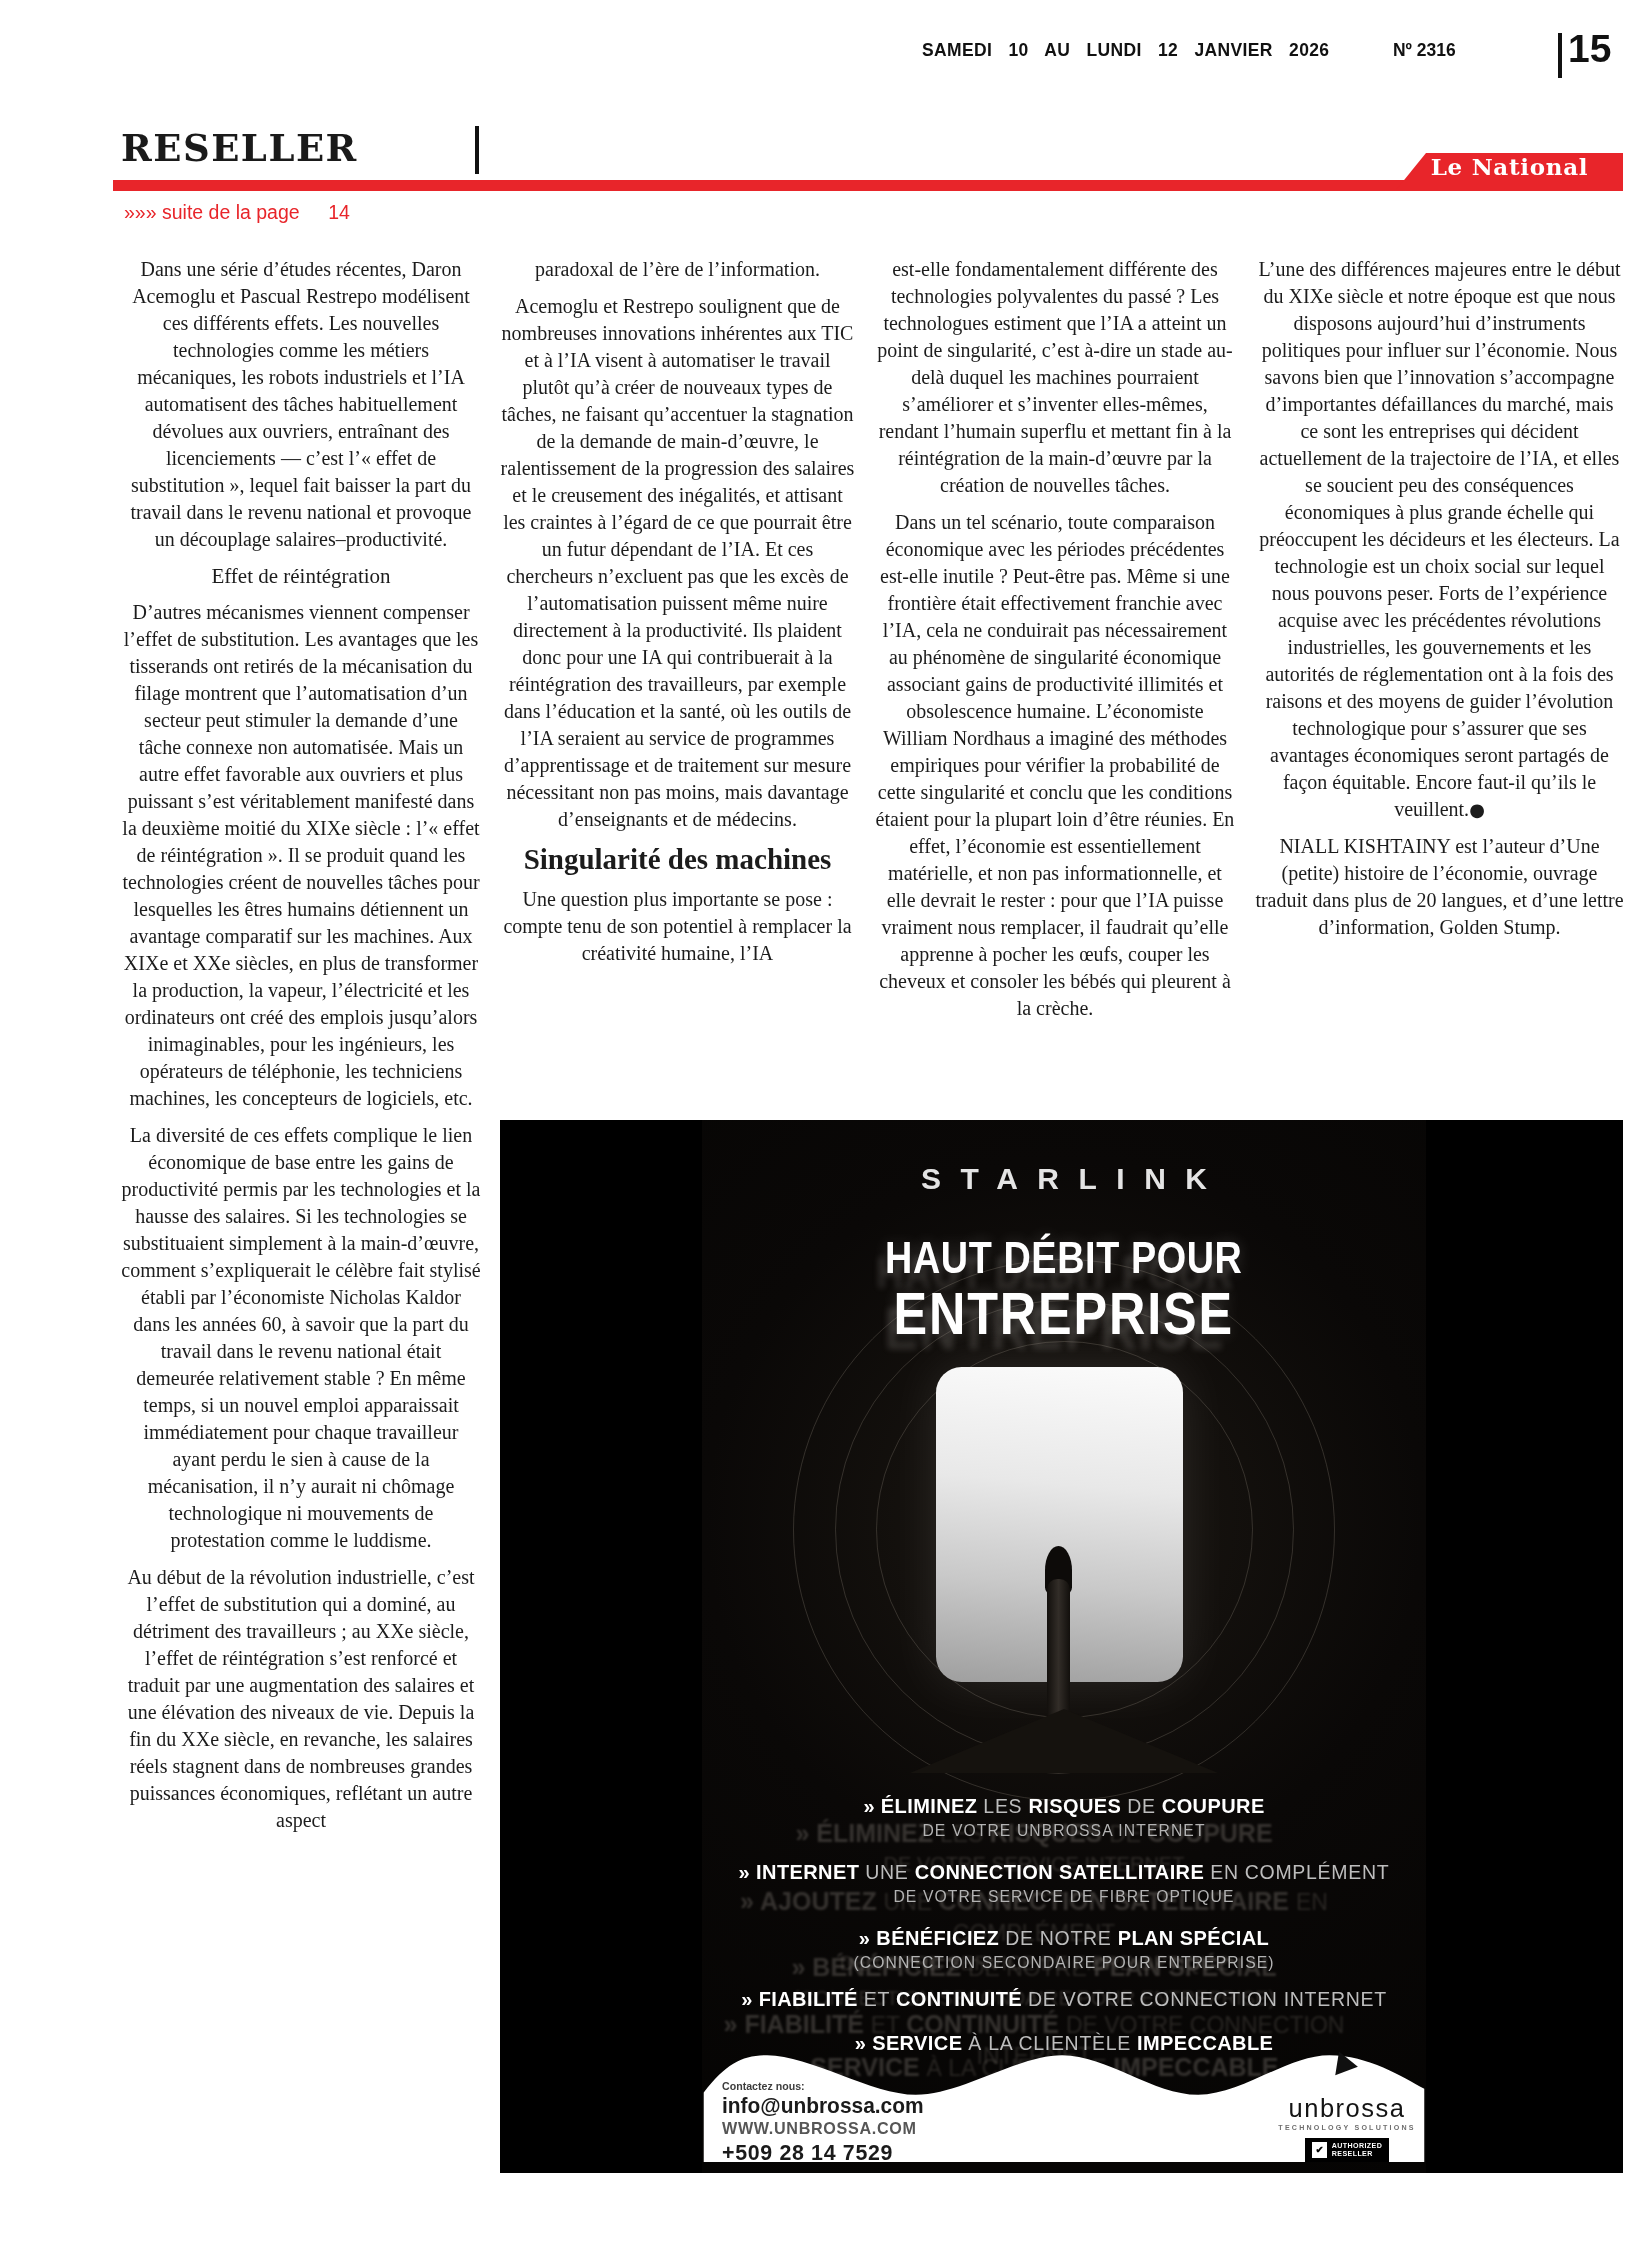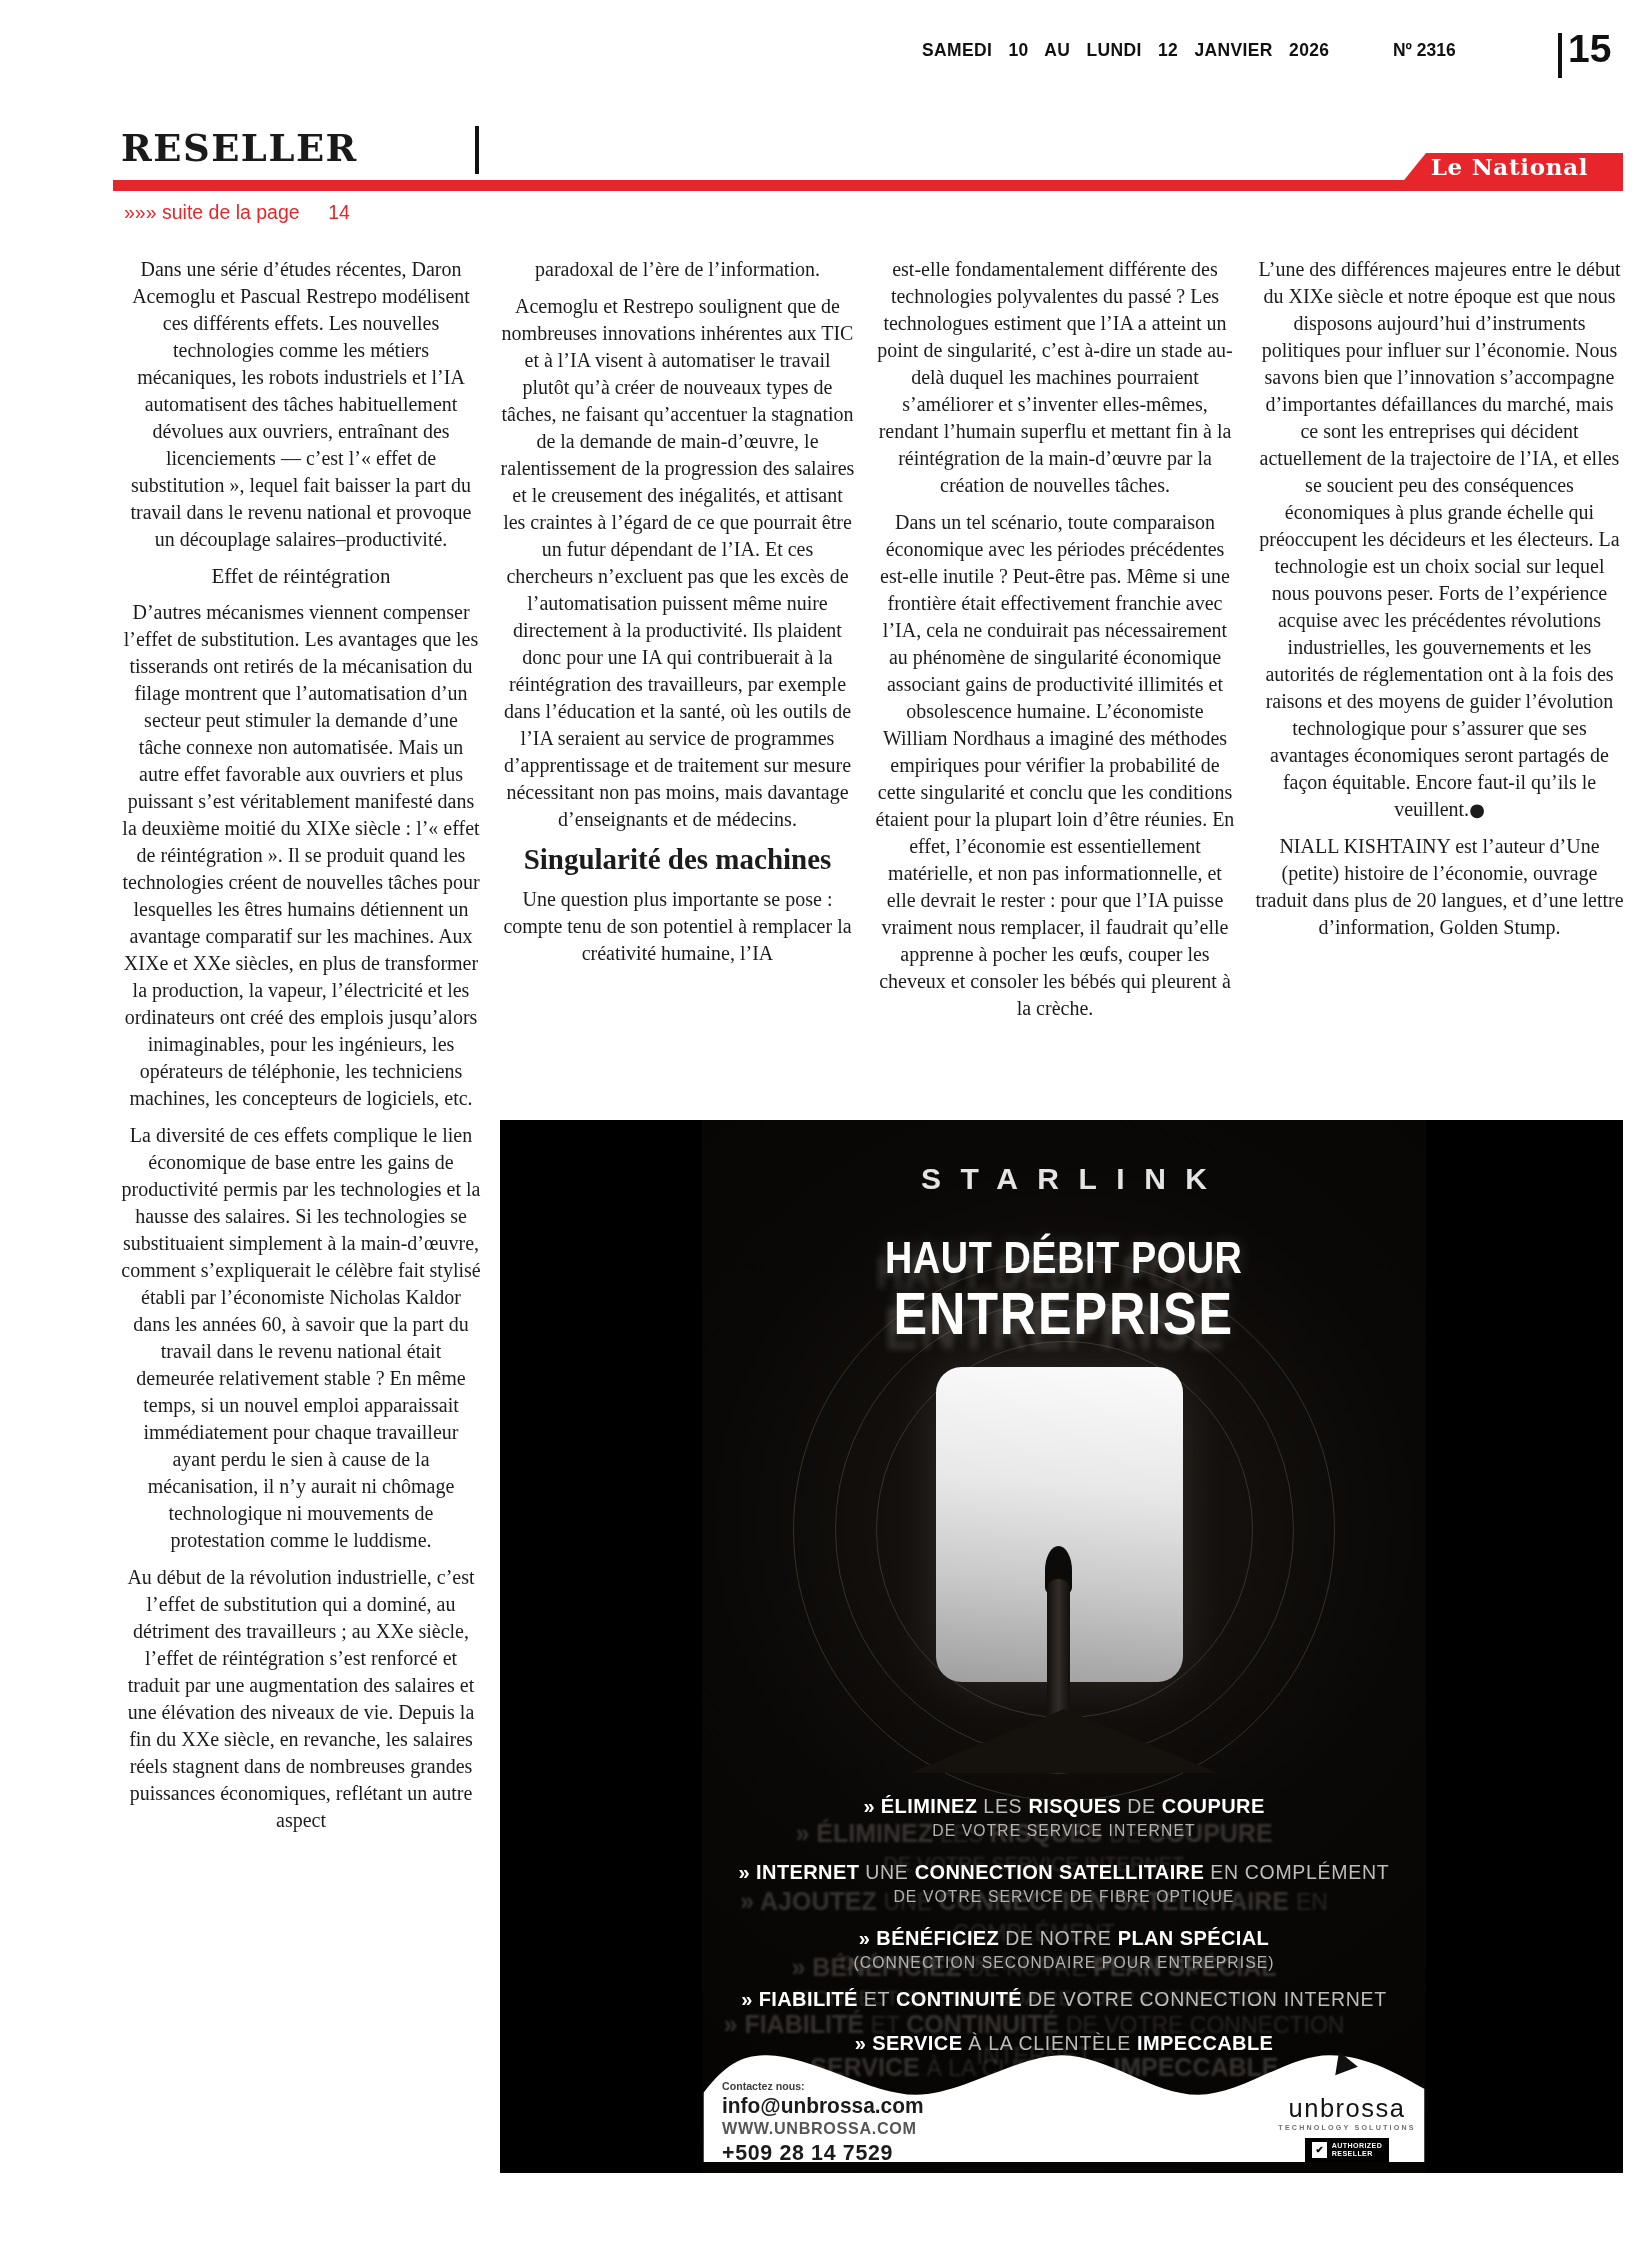--- a/index.html
+++ b/index.html
@@ -169,21 +169,21 @@
         </div>
       <div class="ghost" style="top:891px;">
           <div class="b-line"><span class="b-strong">» FIABILITÉ </span><span class="b-light">ET </span><span class="b-strong">CONTINUITÉ </span><span class="b-light">DE VOTRE CONNECTION INTERNET</span></div>
         </div>
       <div class="ghost" style="top:934px;">
           <div class="b-line"><span class="b-strong">» SERVICE </span><span class="b-light">À LA CLIENTÈLE </span><span class="b-strong">IMPECCABLE</span></div>
         </div>
 
       <div class="bullet" style="top:675px;">
           <div class="b-line"><span class="b-strong">» ÉLIMINEZ </span><span class="b-light">LES </span><span class="b-strong">RISQUES </span><span class="b-light">DE </span><span class="b-strong">COUPURE</span></div>
-          <div class="b-sub">DE VOTRE SERVICE INTERNET</div>
+          <div class="b-sub">DE VOTRE UNBROSSA INTERNET</div>
         </div>
       <div class="bullet" style="top:741px;">
           <div class="b-line"><span class="b-strong">» INTERNET </span><span class="b-light">UNE </span><span class="b-strong">CONNECTION SATELLITAIRE </span><span class="b-light">EN COMPLÉMENT</span></div>
           <div class="b-sub">DE VOTRE SERVICE DE FIBRE OPTIQUE</div>
         </div>
       <div class="bullet" style="top:868px;">
           <div class="b-line"><span class="b-strong">» FIABILITÉ </span><span class="b-light">ET </span><span class="b-strong">CONTINUITÉ </span><span class="b-light">DE VOTRE CONNECTION INTERNET</span></div>
         </div>
       <div class="bullet" style="top:807px;">
           <div class="b-line"><span class="b-strong">» BÉNÉFICIEZ </span><span class="b-light">DE NOTRE </span><span class="b-strong">PLAN SPÉCIAL</span></div>

